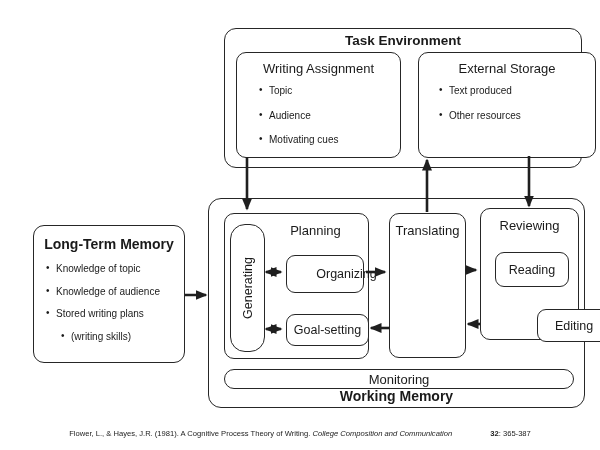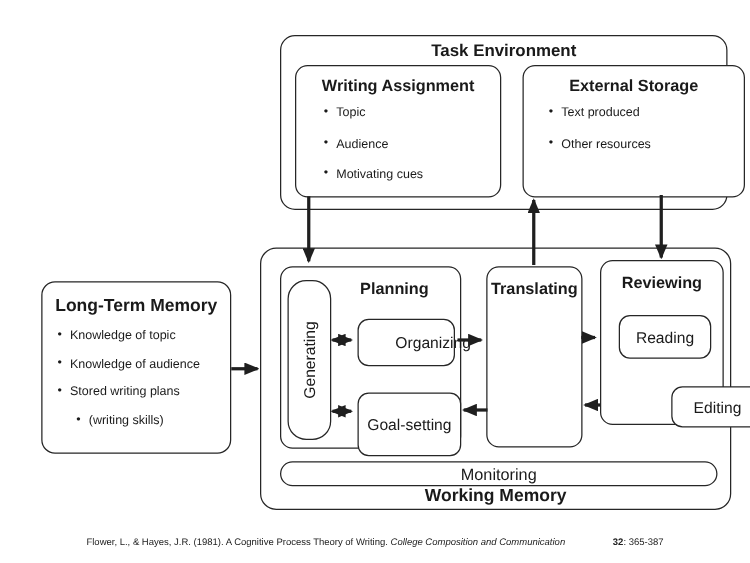--- a/index.html
+++ b/index.html
@@ -1,19 +1,19 @@
 <!DOCTYPE html>
 <html><head>
 <meta charset="utf-8">
 <style>
   html,body{margin:0;padding:0;background:#ffffff;}
   body{width:600px;height:450px;font-family:"Liberation Sans",sans-serif;color:#1a1a1a;}
   .canvas{position:relative;width:600px;height:450px;background:#fff;overflow:hidden;border-radius:16px;}
   .box{position:absolute;border:1.6px solid #262626;border-radius:10px;background:#fff;box-sizing:border-box;}
-  .hdr{position:absolute;left:0;right:0;text-align:center;font-size:13px;white-space:nowrap;font-weight:bold;}
+  .hdr{position:absolute;left:0;right:0;text-align:center;font-size:13px;white-space:nowrap;}
   .bold{font-weight:bold;}
   .bullets{position:absolute;margin:0;padding:0;list-style:none;font-size:10px;line-height:1.15;}
   .bullets li{position:relative;padding-left:11px;margin-bottom:13px;white-space:nowrap;}
   .bullets li::before{content:"\2022";position:absolute;left:1px;top:-1px;}
   .bullets.tight li{margin-bottom:11px;}
   .bullets li.nested{margin-left:15px;}
   .cbox{display:flex;align-items:center;justify-content:center;font-size:12.5px;border-radius:9px;white-space:nowrap;}
   .vbox{display:flex;align-items:center;justify-content:center;}
   .vtext{transform:rotate(-90deg);font-size:12.5px;white-space:nowrap;}
   .arrows{position:absolute;left:0;top:0;z-index:5;pointer-events:none;}
@@ -61,21 +61,21 @@
   <div class="box" style="left:208px;top:198px;width:377px;height:210px;border-radius:13px;">
 
     <div class="box" style="left:15px;top:14px;width:145px;height:146px;">
       <div class="hdr" style="left:40px;right:2px;top:9px;">Planning</div>
       <div class="box vbox" style="left:5px;top:10px;width:35px;height:128px;border-radius:15px;">
         <span class="vtext">Generating</span>
       </div>
       <div class="box cbox" style="left:61px;top:41px;width:78px;height:38px;padding-left:43px;">
         <span>Organizing</span>
       </div>
-      <div class="box cbox" style="left:61px;top:100px;width:83px;height:51px;">
+      <div class="box cbox" style="left:61px;top:100px;width:83px;height:32px;">
         <span>Goal-setting</span>
       </div>
     </div>
 
     <div class="box" style="left:180px;top:14px;width:77px;height:145px;">
       <div class="hdr" style="top:9px;">Translating</div>
     </div>
 
     <div class="box" style="left:271px;top:9px;width:99px;height:132px;">
       <div class="hdr" style="top:9px;">Reviewing</div>

